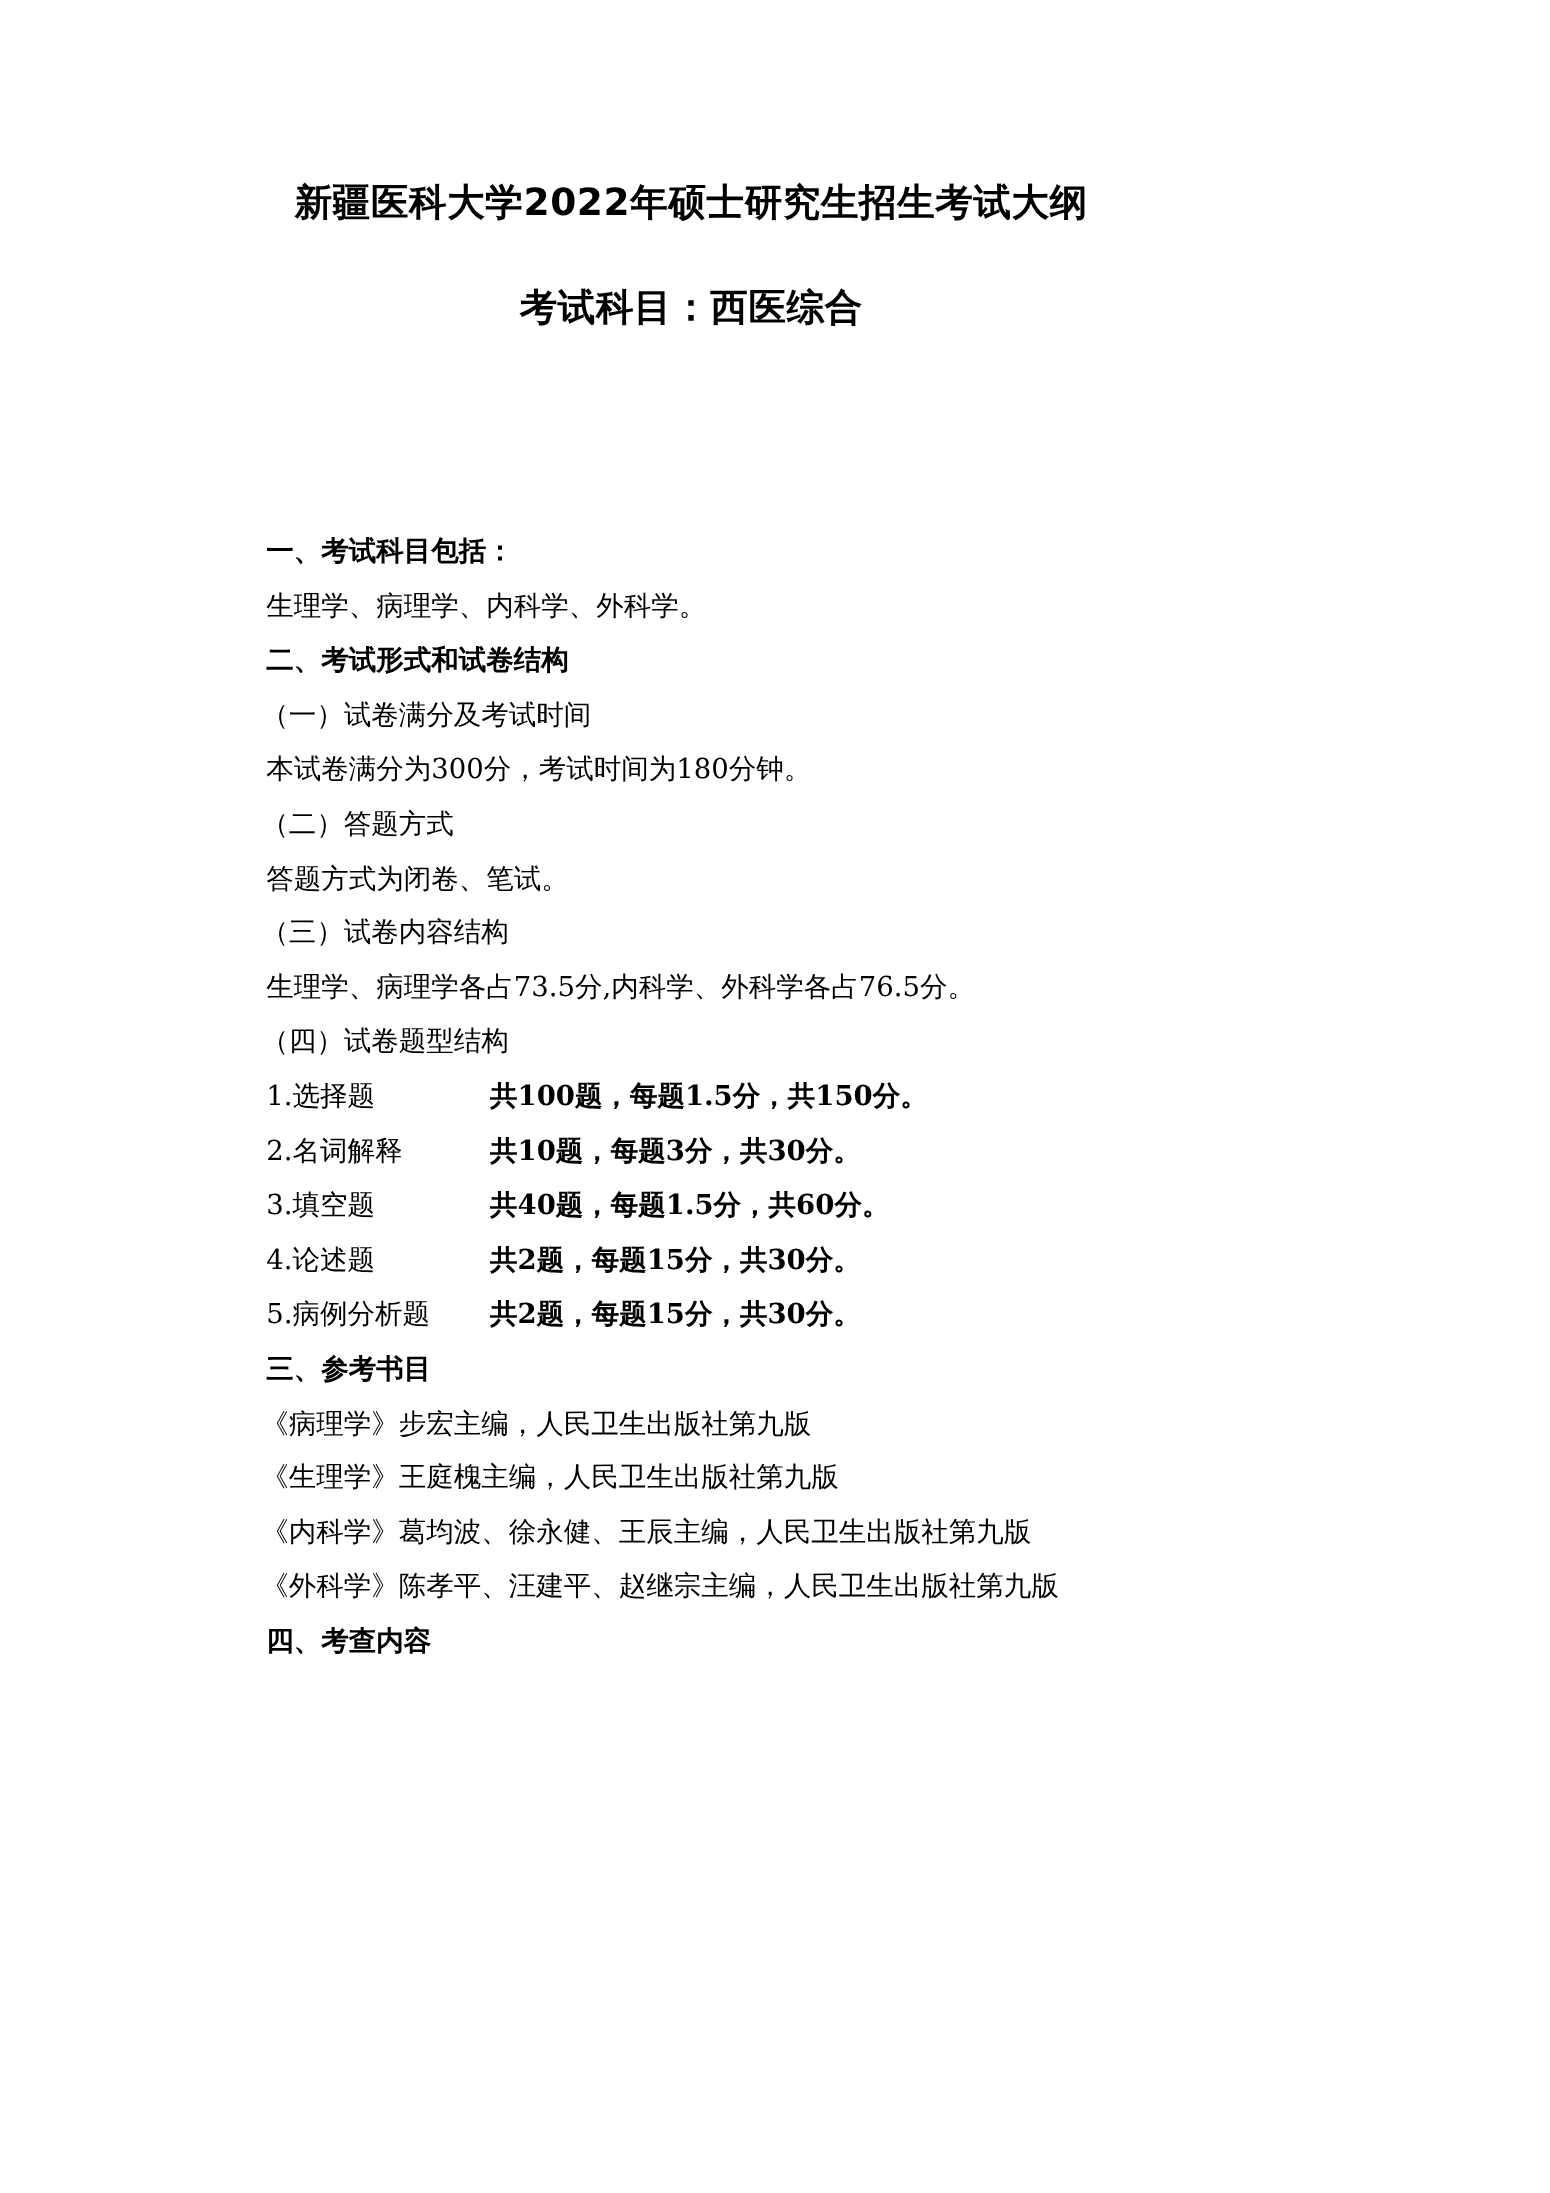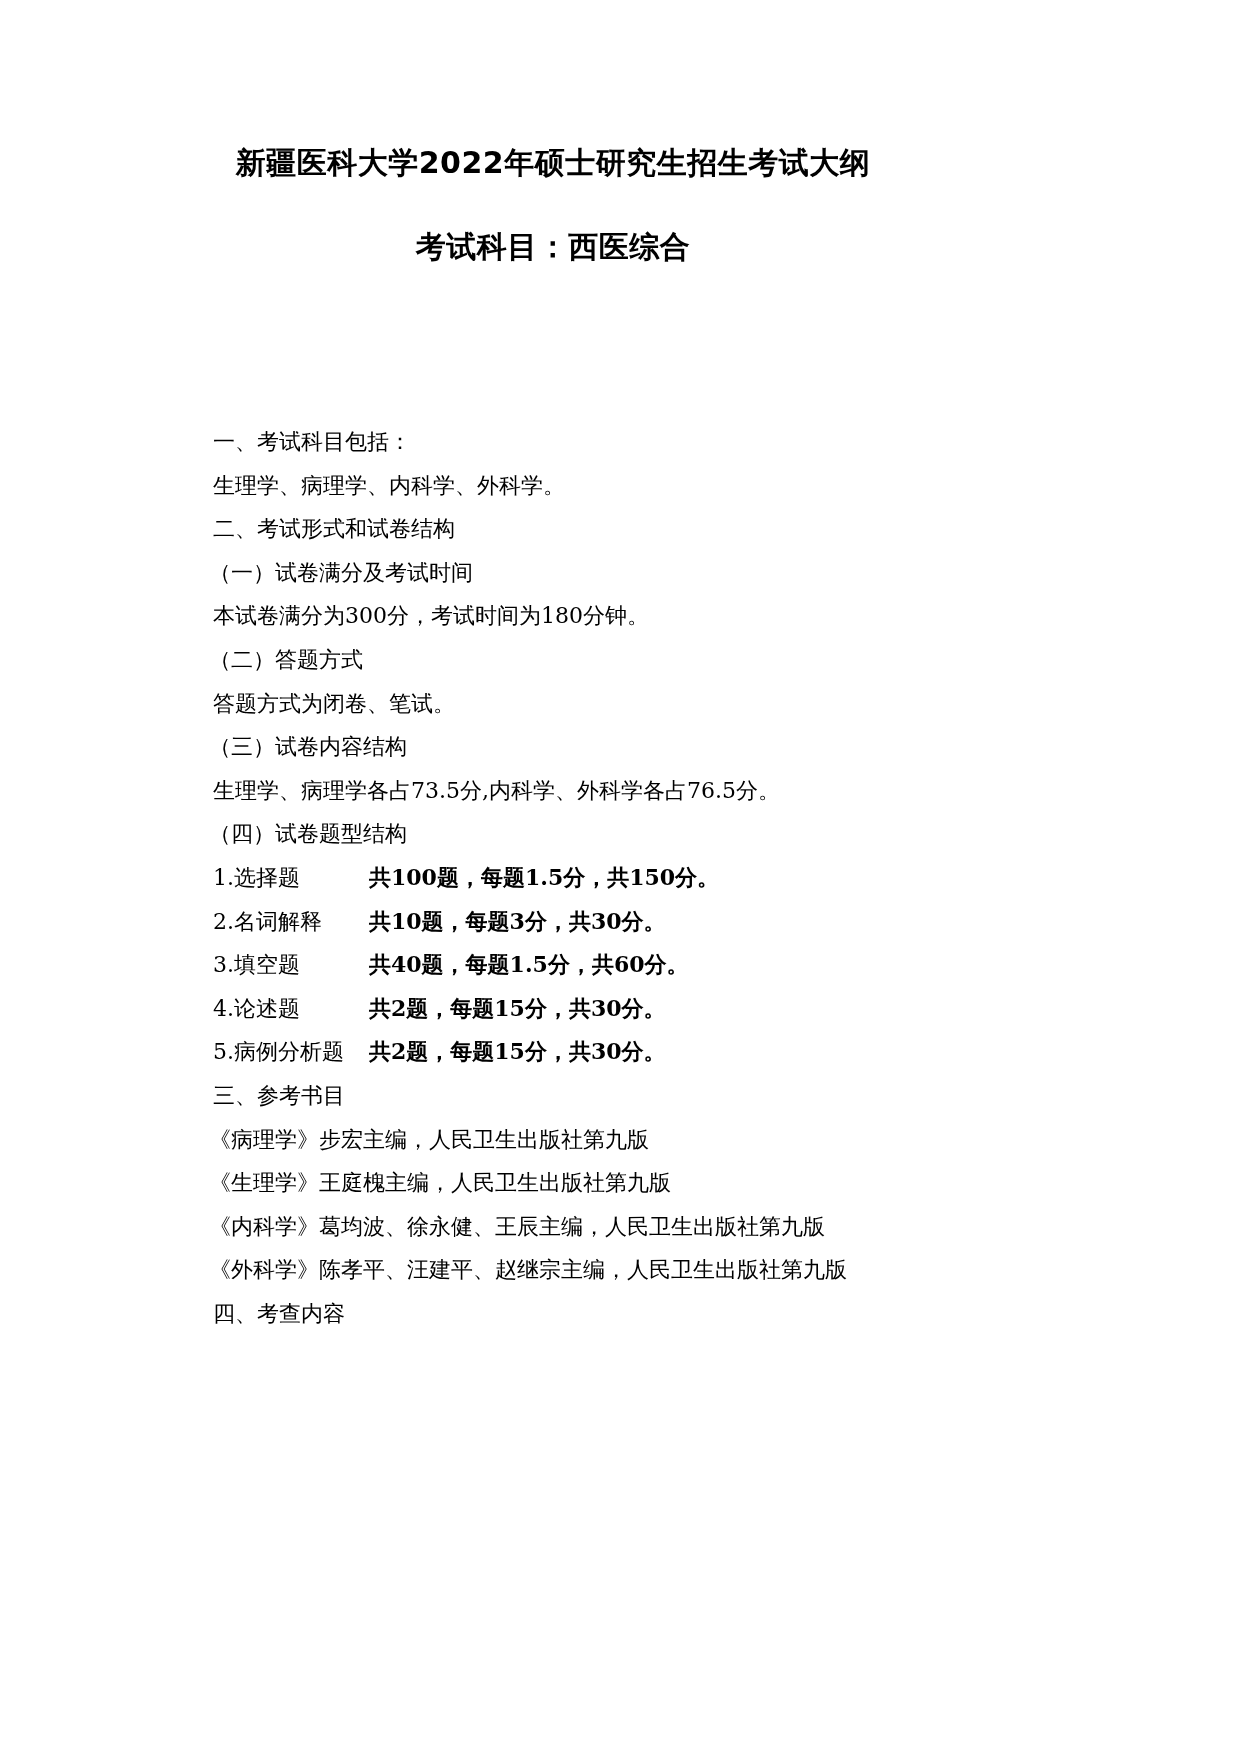--- a/index.html
+++ b/index.html
@@ -44,25 +44,25 @@
     width: 760px;
   }
   .line {
     height: 43.6px;
     line-height: 43.6px;
     font-size: 22px;
     white-space: nowrap;
   }
   .h {
     font-family: "DejaVu Sans", "Liberation Sans", sans-serif;
-    font-weight: normal;
+    font-weight: bold;
   }
   .sub-h { text-indent: -4px; }
   .book { text-indent: -4px; }
-  .q-row { display: flex; }
+  .q-row { display: flex; gap: 23px; }
   .q-label { width: 156px; display: inline-block; }
   .q-detail { display: inline-block; font-weight: bold; }
 </style>
 </head>
 <body>
 
 <div class="page">
 
   <div class="title main">新疆医科大学2022年硕士研究生招生考试大纲</div>
   <div class="title sub">考试科目：西医综合</div>

